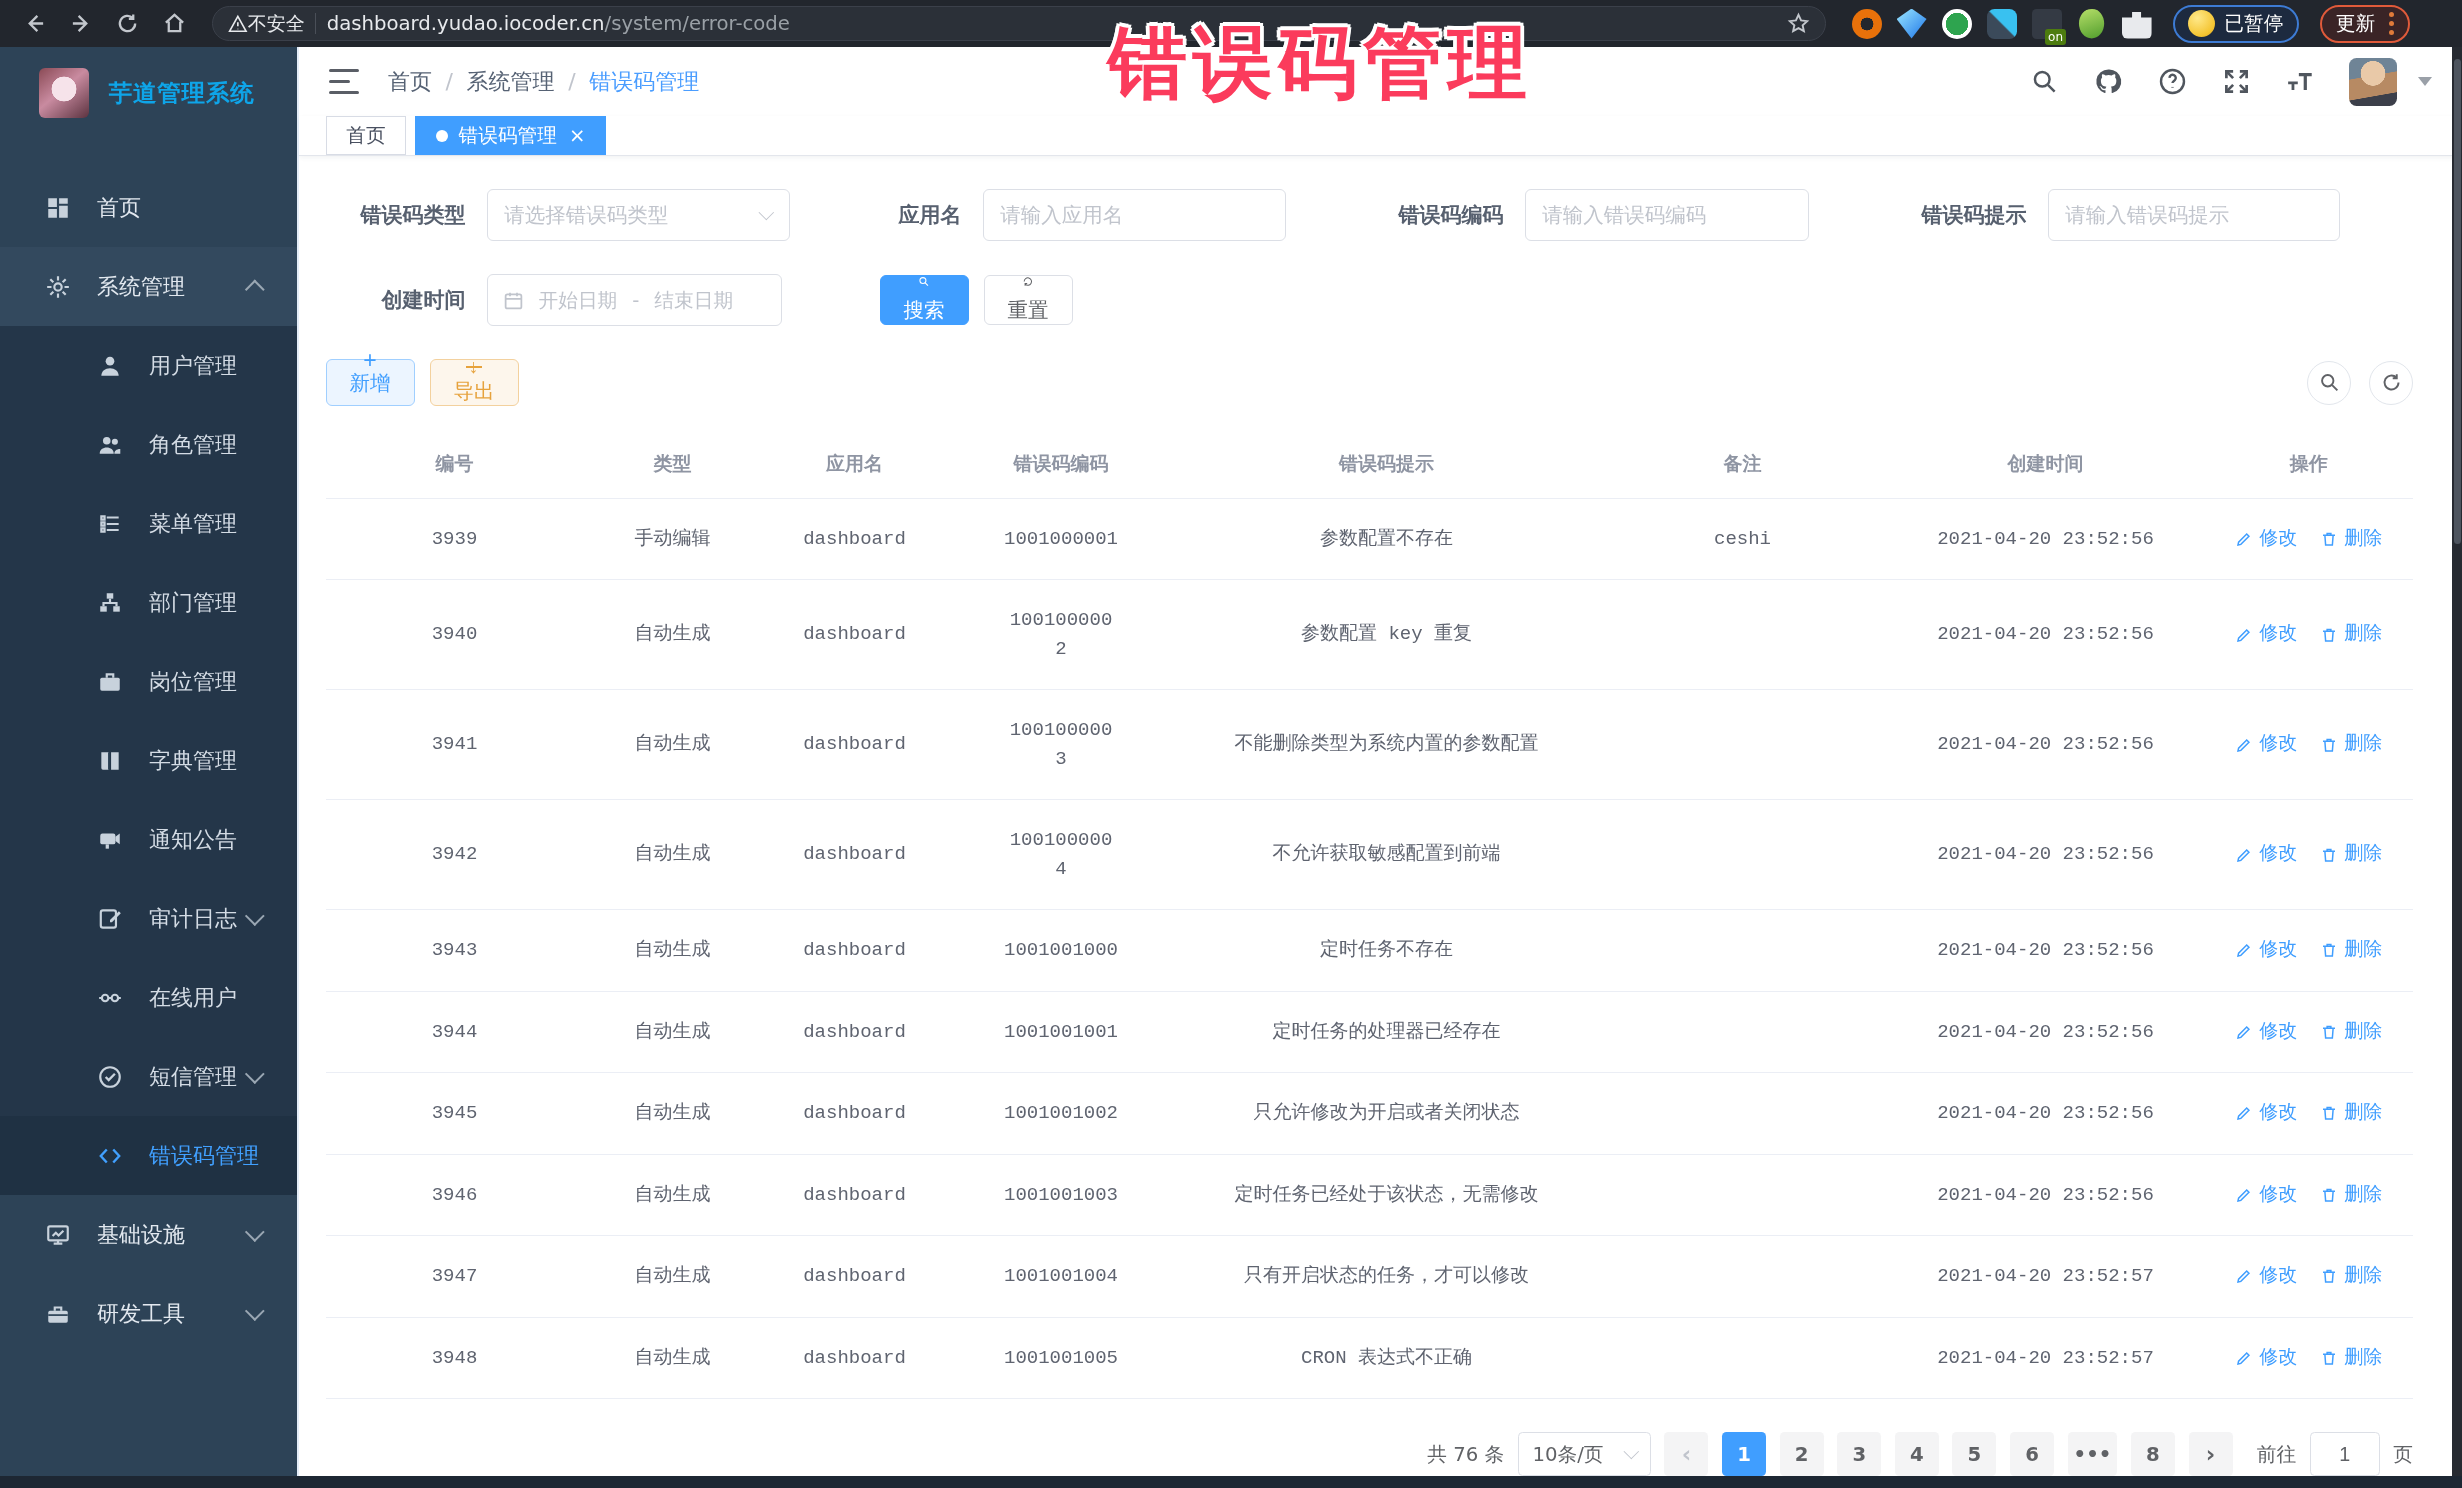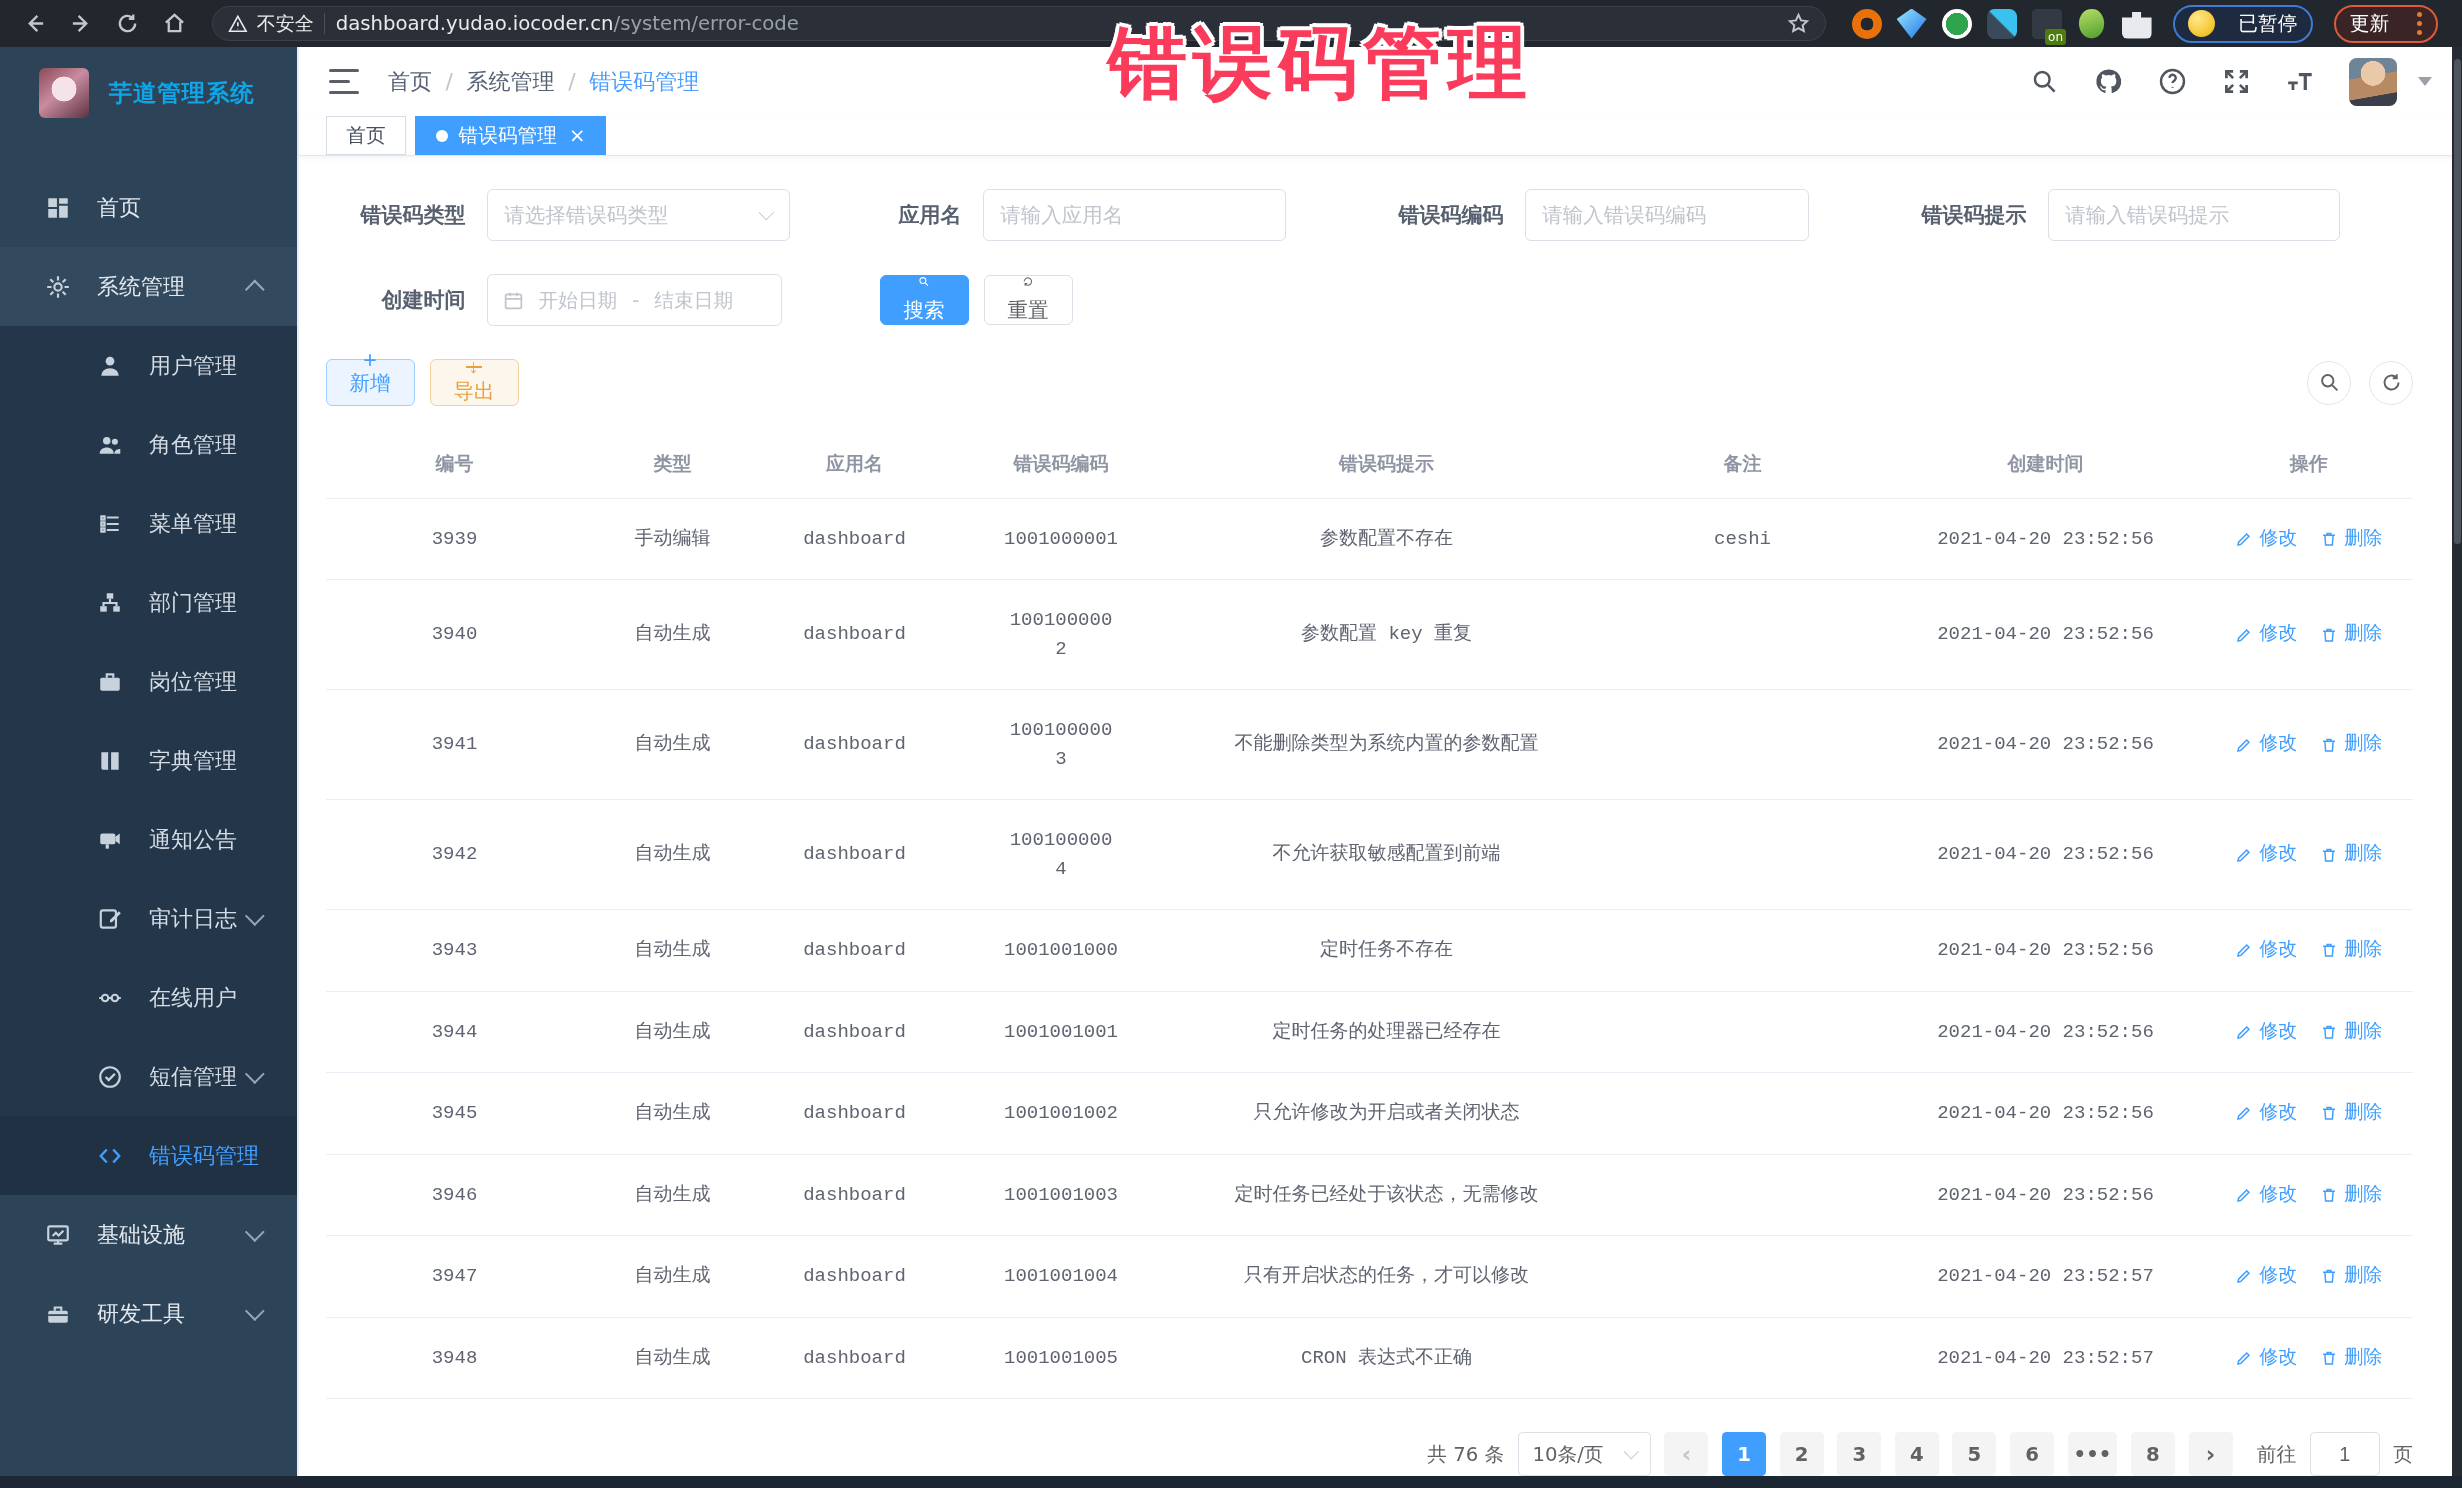--- a/index.html
+++ b/index.html
@@ -4,30 +4,30 @@
 <style>
   * { box-sizing: border-box; margin: 0; padding: 0; }
   html,body { width:2462px; height:1488px; }
   body { font-family:"DejaVu Sans","Liberation Sans",sans-serif; background:#fff; position:relative; overflow:hidden; color:#606266; }
   svg { display:block; }
 
   
   .browser-bar { height:47px; background:#22262d; display:flex; align-items:center; padding:0 15px; gap:7.6px; position:relative; z-index:5; }
   .chrome-btn { width:39px; height:39px; display:flex; align-items:center; justify-content:center; color:#c3c7cd; flex:0 0 auto; border-radius:50%; }
   .url-pill { height:35px; flex:0 0 1614px; margin-left:10.6px; background:#2b3038; border:0.8px solid #3b404a; border-radius:17.4px; display:flex; align-items:center; padding:0 15px; gap:10.6px; color:#e8eaed; }
-  .url-sec { display:flex; align-items:center; gap:9px; font-size:19px; color:#e8eaed; }
+  .url-sec { display:flex; align-items:center; font-size:19px; color:#e8eaed; }
   .url-sep { width:0.8px; height:21px; background:#4a4f58; }
   .url-text { font-size:19.7px; white-space:nowrap; overflow:hidden; }
   .url-host { color:#e8eaed;margin-top:6px; }
   .url-path { color:#9aa0a6; }
   .url-star { margin-left:auto; color:#c3c7cd; }
   .ext-row { display:flex; align-items:center; gap:15px; margin-left:18px; }
   .ext { width:30px; height:30px; border-radius:6px; position:relative; flex:0 0 auto; }
   .ext.circle { border-radius:50%; }
-  .pill { height:38px; border-radius:19px; display:flex; align-items:center; gap:23px; padding:0 13.6px; font-size:19.7px; color:#fff; margin-left:13.6px; }
+  .pill { height:38px; border-radius:19px; display:flex; align-items:center; gap:9px; padding:0 13.6px; font-size:19.7px; color:#fff; margin-left:13.6px; }
   .pill.paused { background:#1d2a3f; border:2.3px solid #3d7bd4; }
   .pill.update { background:#3a2426; border:2.3px solid #e05a3a; }
   .emoji-face { width:27px; height:27px; border-radius:50%; background:radial-gradient(circle at 35% 30%, #ffe98a, #f4c430 70%, #d49b1e); }
   .dots-v { display:flex; flex-direction:column; gap:3.8px; margin-left:4.5px; }
   .dots-v i { width:5.3px; height:5.3px; border-radius:50%; background:#e07b3a; }
 
   
   .app { display:flex; height:1429px; position:relative; }
 
   

